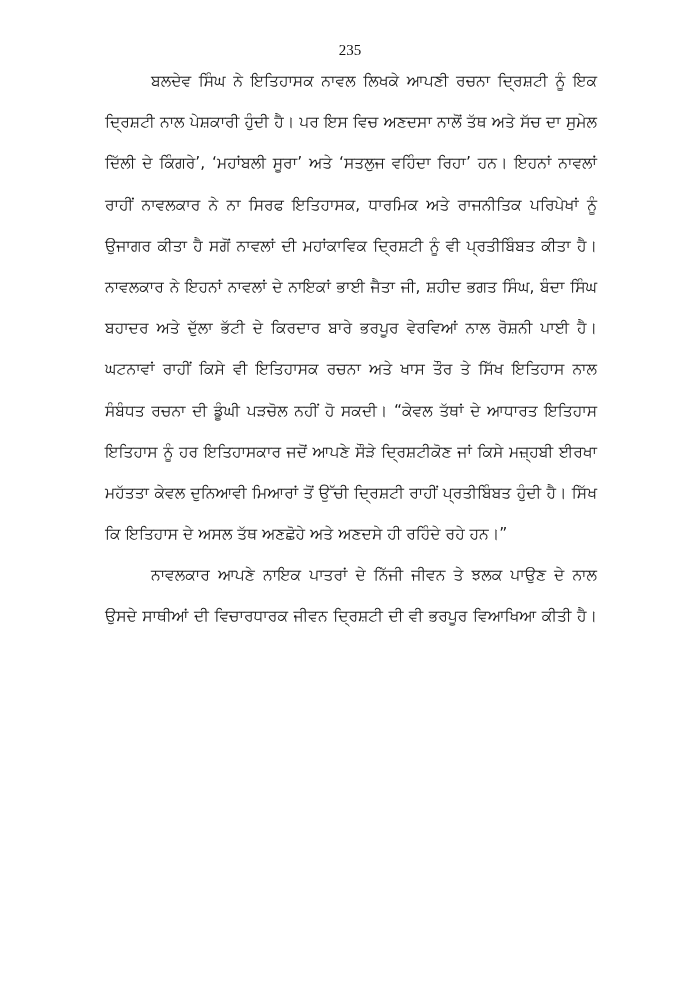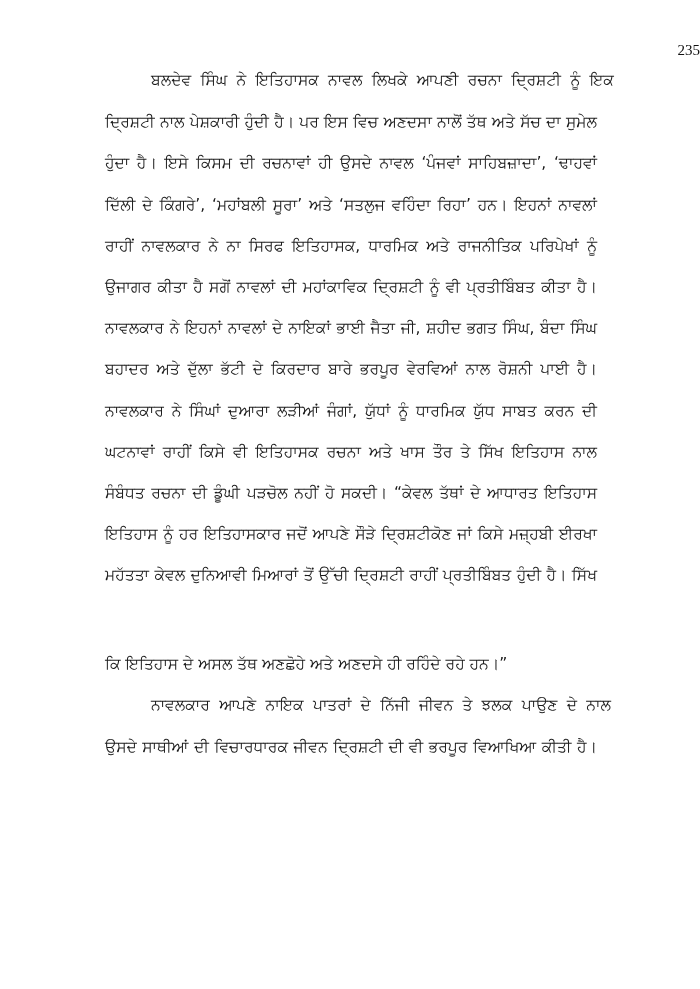--- a/index.html
+++ b/index.html
@@ -1,49 +1,47 @@
 <!DOCTYPE html>
 <html><head>
 <meta charset="utf-8">
 <style>
   html, body { margin: 0; padding: 0; background: #ffffff; }
   body { width: 700px; height: 989px; position: relative; overflow: hidden; }
   .page { position: absolute; left: 0; top: 0; width: 700px; height: 989px; background: #fff; }
   .page-number {
-    position: absolute; top: 42px; left: 0; width: 700px; text-align: right;
+    position: absolute; top: 42px; left: 0; width: 700px; text-align: center;
     font-family: "Liberation Serif", serif; font-size: 15px; color: #111;
   }
   .body-text {
     position: absolute; left: 105px; top: 66px; width: 492px;
     font-family: "DejaVu Sans", sans-serif; font-size: 15.5px; color: #1a1a1a;
   }
   .line {
     height: 41.2px; line-height: 30px; white-space: nowrap;
     text-align: justify; text-align-last: justify; overflow: visible;
   }
-  .line.last { text-align-last: left; margin-top: 48px; }
-  .line.indent { padding-left: 46px; font-family: Liberation Mono, monospace; }
+  .line.last { text-align-last: left; }
+  .line.indent { padding-left: 46px; }
 </style>
 </head>
 <body>
 
 <div class="page">
   <div class="page-number">235</div>
 
   <div class="body-text">
     <div>
       <div class="line indent">ਬਲਦੇਵ ਸਿੰਘ ਨੇ ਇਤਿਹਾਸਕ ਨਾਵਲ ਲਿਖਕੇ ਆਪਣੀ ਰਚਨਾ ਦ੍ਰਿਸ਼ਟੀ ਨੂੰ ਇਕ</div>
       <div class="line">ਦ੍ਰਿਸ਼ਟੀ ਨਾਲ ਪੇਸ਼ਕਾਰੀ ਹੁੰਦੀ ਹੈ। ਪਰ ਇਸ ਵਿਚ ਅਣਦਸਾ ਨਾਲੋਂ ਤੱਥ ਅਤੇ ਸੱਚ ਦਾ ਸੁਮੇਲ</div>
-      <div class="line">ਹੁੰਦਾ ਹੈ। ਇਸੇ ਕਿਸਮ ਦੀ ਰਚਨਾਵਾਂ ਹੀ ਉਸਦੇ ਨਾਵਲ ‘ਪੰਜਵਾਂ ਸਾਹਿਬਜ਼ਾਦਾ’, ‘ਢਾਹਵਾਂ</div>
       <div class="line">ਦਿੱਲੀ ਦੇ ਕਿੰਗਰੇ’, ‘ਮਹਾਂਬਲੀ ਸੂਰਾ’ ਅਤੇ ‘ਸਤਲੁਜ ਵਹਿੰਦਾ ਰਿਹਾ’ ਹਨ। ਇਹਨਾਂ ਨਾਵਲਾਂ</div>
       <div class="line">ਰਾਹੀਂ ਨਾਵਲਕਾਰ ਨੇ ਨਾ ਸਿਰਫ ਇਤਿਹਾਸਕ, ਧਾਰਮਿਕ ਅਤੇ ਰਾਜਨੀਤਿਕ ਪਰਿਪੇਖਾਂ ਨੂੰ</div>
       <div class="line">ਉਜਾਗਰ ਕੀਤਾ ਹੈ ਸਗੋਂ ਨਾਵਲਾਂ ਦੀ ਮਹਾਂਕਾਵਿਕ ਦ੍ਰਿਸ਼ਟੀ ਨੂੰ ਵੀ ਪ੍ਰਤੀਬਿੰਬਤ ਕੀਤਾ ਹੈ।</div>
       <div class="line">ਨਾਵਲਕਾਰ ਨੇ ਇਹਨਾਂ ਨਾਵਲਾਂ ਦੇ ਨਾਇਕਾਂ ਭਾਈ ਜੈਤਾ ਜੀ, ਸ਼ਹੀਦ ਭਗਤ ਸਿੰਘ, ਬੰਦਾ ਸਿੰਘ</div>
       <div class="line">ਬਹਾਦਰ ਅਤੇ ਦੁੱਲਾ ਭੱਟੀ ਦੇ ਕਿਰਦਾਰ ਬਾਰੇ ਭਰਪੂਰ ਵੇਰਵਿਆਂ ਨਾਲ ਰੋਸ਼ਨੀ ਪਾਈ ਹੈ।</div>
-      <div class="line">ਨਾਵਲਕਾਰ ਨੇ ਸਿੰਘਾਂ ਦੁਆਰਾ ਲੜੀਆਂ ਜੰਗਾਂ, ਯੁੱਧਾਂ ਨੂੰ ਧਾਰਮਿਕ ਯੁੱਧ ਸਾਬਤ ਕਰਨ ਦੀ</div>
       <div class="line">ਘਟਨਾਵਾਂ ਰਾਹੀਂ ਕਿਸੇ ਵੀ ਇਤਿਹਾਸਕ ਰਚਨਾ ਅਤੇ ਖਾਸ ਤੌਰ ਤੇ ਸਿੱਖ ਇਤਿਹਾਸ ਨਾਲ</div>
       <div class="line">ਸੰਬੰਧਤ ਰਚਨਾ ਦੀ ਡੂੰਘੀ ਪੜਚੋਲ ਨਹੀਂ ਹੋ ਸਕਦੀ। “ਕੇਵਲ ਤੱਥਾਂ ਦੇ ਆਧਾਰਤ ਇਤਿਹਾਸ</div>
       <div class="line">ਇਤਿਹਾਸ ਨੂੰ ਹਰ ਇਤਿਹਾਸਕਾਰ ਜਦੋਂ ਆਪਣੇ ਸੌੜੇ ਦ੍ਰਿਸ਼ਟੀਕੋਣ ਜਾਂ ਕਿਸੇ ਮਜ਼੍ਹਬੀ ਈਰਖਾ</div>
       <div class="line">ਮਹੱਤਤਾ ਕੇਵਲ ਦੁਨਿਆਵੀ ਮਿਆਰਾਂ ਤੋਂ ਉੱਚੀ ਦ੍ਰਿਸ਼ਟੀ ਰਾਹੀਂ ਪ੍ਰਤੀਬਿੰਬਤ ਹੁੰਦੀ ਹੈ। ਸਿੱਖ</div>
       <div class="line last">ਕਿ ਇਤਿਹਾਸ ਦੇ ਅਸਲ ਤੱਥ ਅਣਛੋਹੇ ਅਤੇ ਅਣਦਸੇ ਹੀ ਰਹਿੰਦੇ ਰਹੇ ਹਨ।”</div>
     </div>
     <div>
       <div class="line indent">ਨਾਵਲਕਾਰ ਆਪਣੇ ਨਾਇਕ ਪਾਤਰਾਂ ਦੇ ਨਿੱਜੀ ਜੀਵਨ ਤੇ ਝਲਕ ਪਾਉਣ ਦੇ ਨਾਲ</div>
       <div class="line">ਉਸਦੇ ਸਾਥੀਆਂ ਦੀ ਵਿਚਾਰਧਾਰਕ ਜੀਵਨ ਦ੍ਰਿਸ਼ਟੀ ਦੀ ਵੀ ਭਰਪੂਰ ਵਿਆਖਿਆ ਕੀਤੀ ਹੈ।</div>
     </div>

